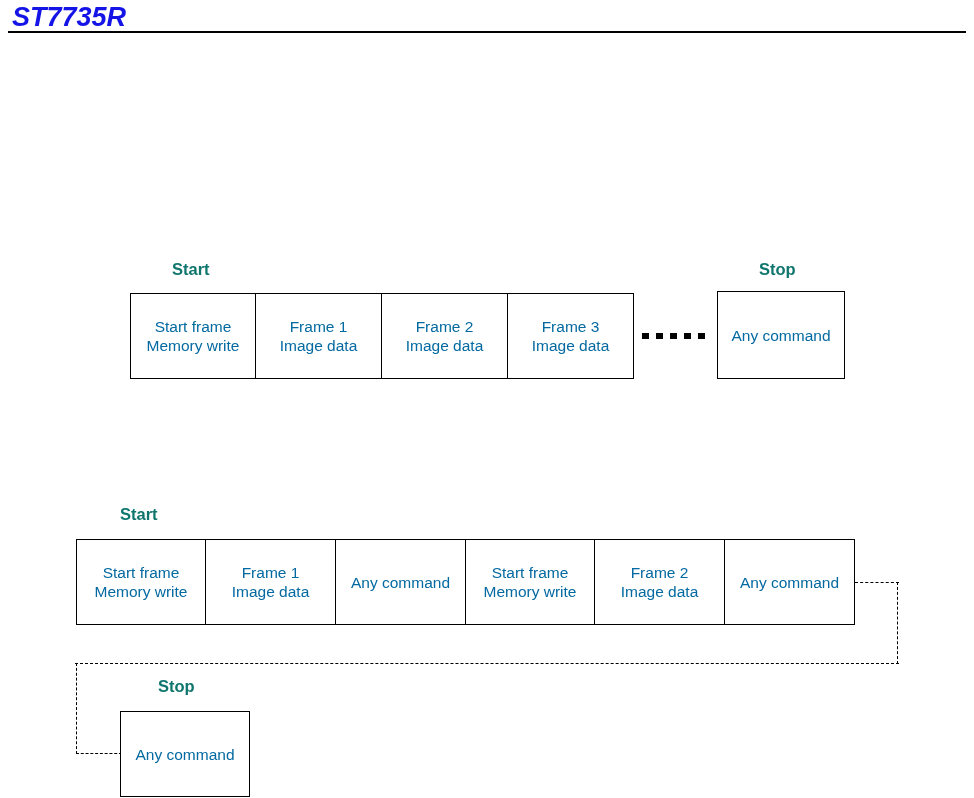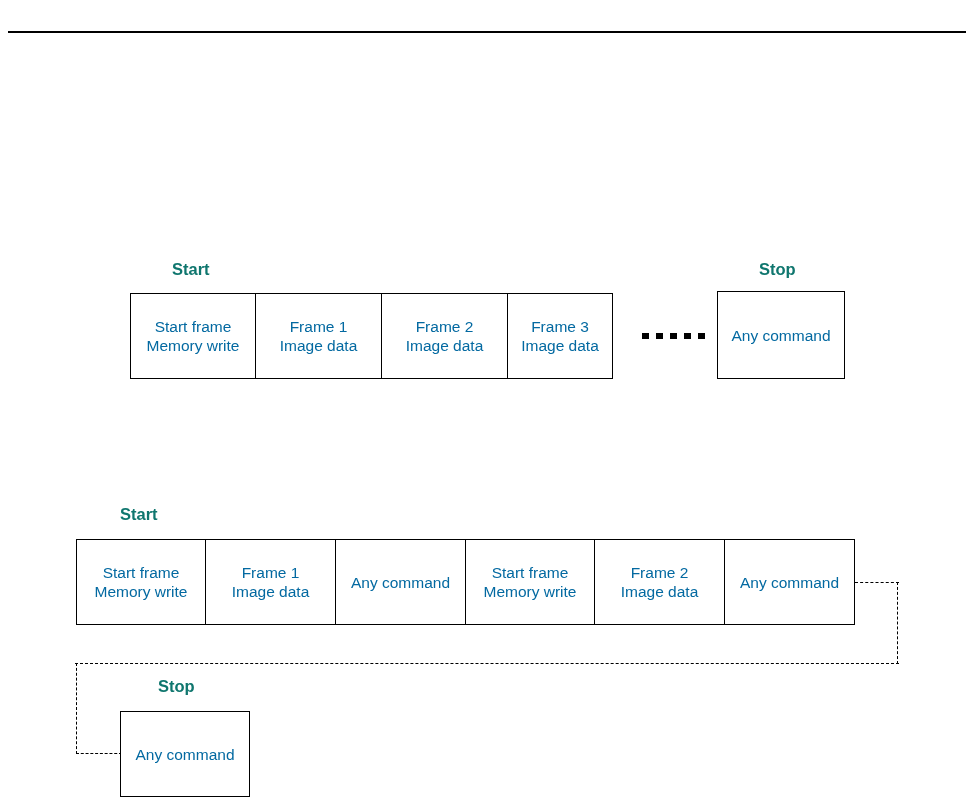--- a/index.html
+++ b/index.html
@@ -91,20 +91,21 @@
   .dash-v {
     position: absolute;
     width: 0;
     border-left: 1.6px dashed #000000;
   }
 </style>
 </head>
 <body>
 
 <div id="doc-header">
+  <div id="doc-title">ST7735R</div>
   <div id="header-rule"></div>
 </div>
 
 <div>
 
   <div class="caption" style="left:172px; top:260px;">Start</div>
 
   <div class="caption" style="left:759px; top:260px;">Stop</div>
 
   <div class="seq-box" style="left:130px; top:293px; width:126px; height:86px;">
@@ -115,21 +116,21 @@
   <div class="seq-box" style="left:255px; top:293px; width:127px; height:86px;">
     <span class="ln">Frame 1</span>
     <span class="ln">Image data</span>
   </div>
 
   <div class="seq-box" style="left:381px; top:293px; width:127px; height:86px;">
     <span class="ln">Frame 2</span>
     <span class="ln">Image data</span>
   </div>
 
-  <div class="seq-box" style="left:507px; top:293px; width:106px; height:86px;">
+  <div class="seq-box" style="left:507px; top:293px; width:127px; height:86px;">
     <span class="ln">Frame 3</span>
     <span class="ln">Image data</span>
   </div>
 
   <div class="dotted-thick" style="left:642px; top:333px; width:70px;"></div>
 
   <div class="seq-box" style="left:717px; top:291px; width:128px; height:88px;">
     <span class="ln">Any command</span>
   </div>
 </div>

